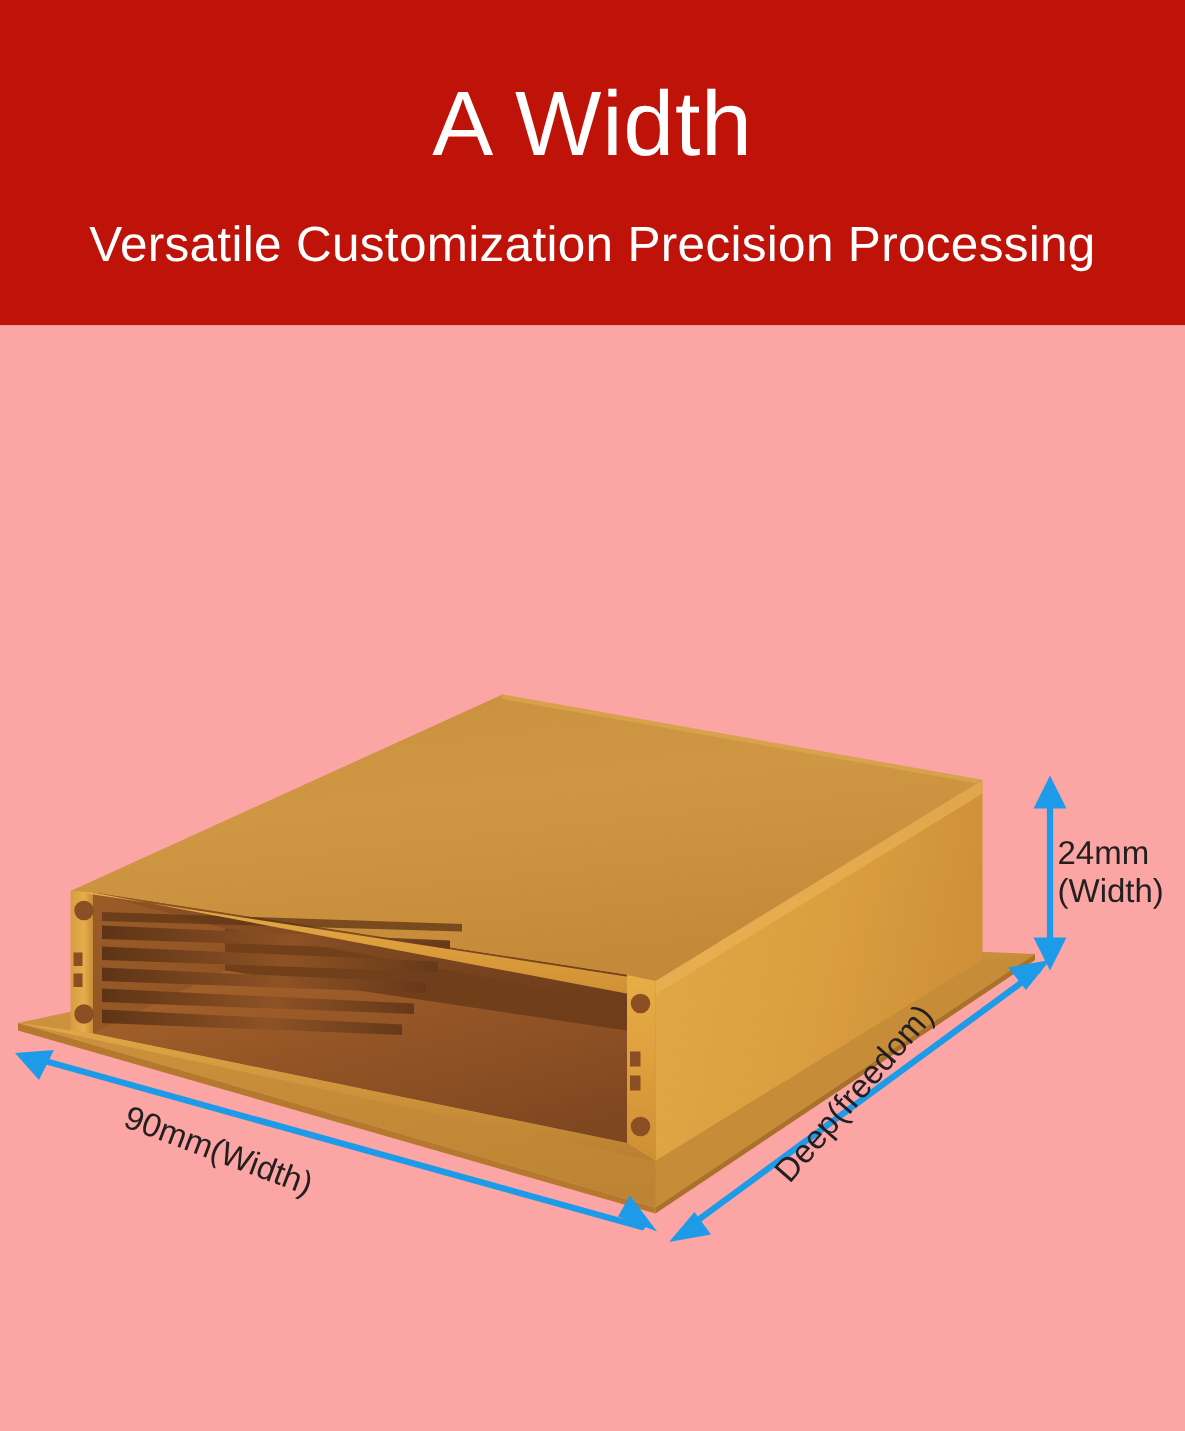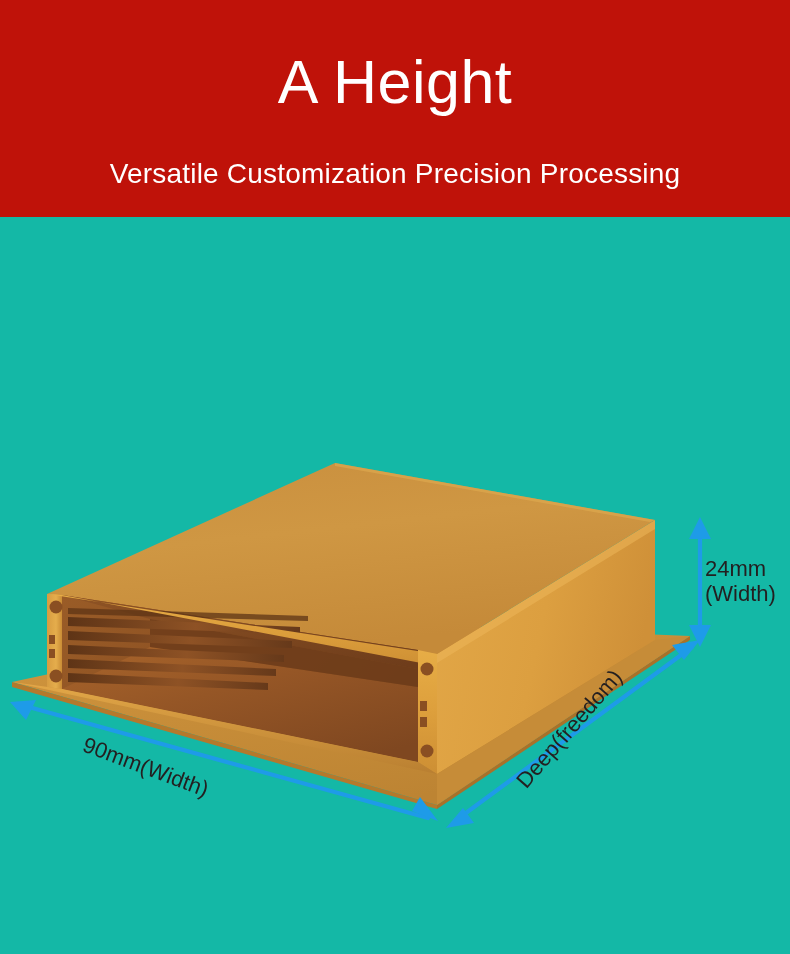--- a/index.html
+++ b/index.html
@@ -4,37 +4,37 @@
 <style>
   html,body{margin:0;padding:0;background:#fff;}
   body{width:790px;height:954px;position:relative;overflow:hidden;
        font-family:"Liberation Sans","DejaVu Sans",sans-serif;}
 
   #banner{position:absolute;left:0;top:0;width:790px;height:217px;
           background:#bf1209;display:flex;flex-direction:column;
           align-items:center;justify-content:flex-start;}
   #banner-title{color:#ffffff;font-size:61px;font-weight:300;line-height:1;
                 margin-top:52px;letter-spacing:0.5px;}
-  #banner-subtitle{color:#ffffff;font-size:28px;font-weight:300;line-height:1;
-                   margin-top:47px;letter-spacing:0.2px;}
+  #banner-subtitle{color:#ffffff;font-size:33px;font-weight:300;line-height:1;
+                   margin-top:33px;letter-spacing:0.2px;}
 
-  #stage{position:absolute;left:0;top:217px;width:790px;height:737px;background:#14b8a6;}
+  #stage{position:absolute;left:0;top:217px;width:790px;height:737px;background:#fca5a5;}
   #product-svg{position:absolute;left:0;top:0;width:790px;height:737px;}
 
   .dim-label{position:absolute;color:#231f20;font-size:22px;line-height:1.12;
              white-space:nowrap;font-weight:400;}
   #label-height{left:705px;top:340px;}
   #label-width{left:88px;top:516px;transform:rotate(20.5deg);transform-origin:0 0;}
   #label-deep{left:512px;top:560px;transform:rotate(-49deg);transform-origin:0 0;}
 </style>
 </head>
 <body>
 
 <div id="banner">
-  <div id="banner-title">A Height</div>
+  <div id="banner-title">A Width</div>
   <div id="banner-subtitle">Versatile Customization Precision Processing</div>
 </div>
 
 <div id="stage">
 
   <svg id="product-svg" viewBox="0 0 790 737">
     <defs>
       <linearGradient id="gTop" x1="0" y1="0" x2="0.35" y2="1">
         <stop offset="0%" stop-color="#c98f3e"></stop>
         <stop offset="45%" stop-color="#cf9743"></stop>

